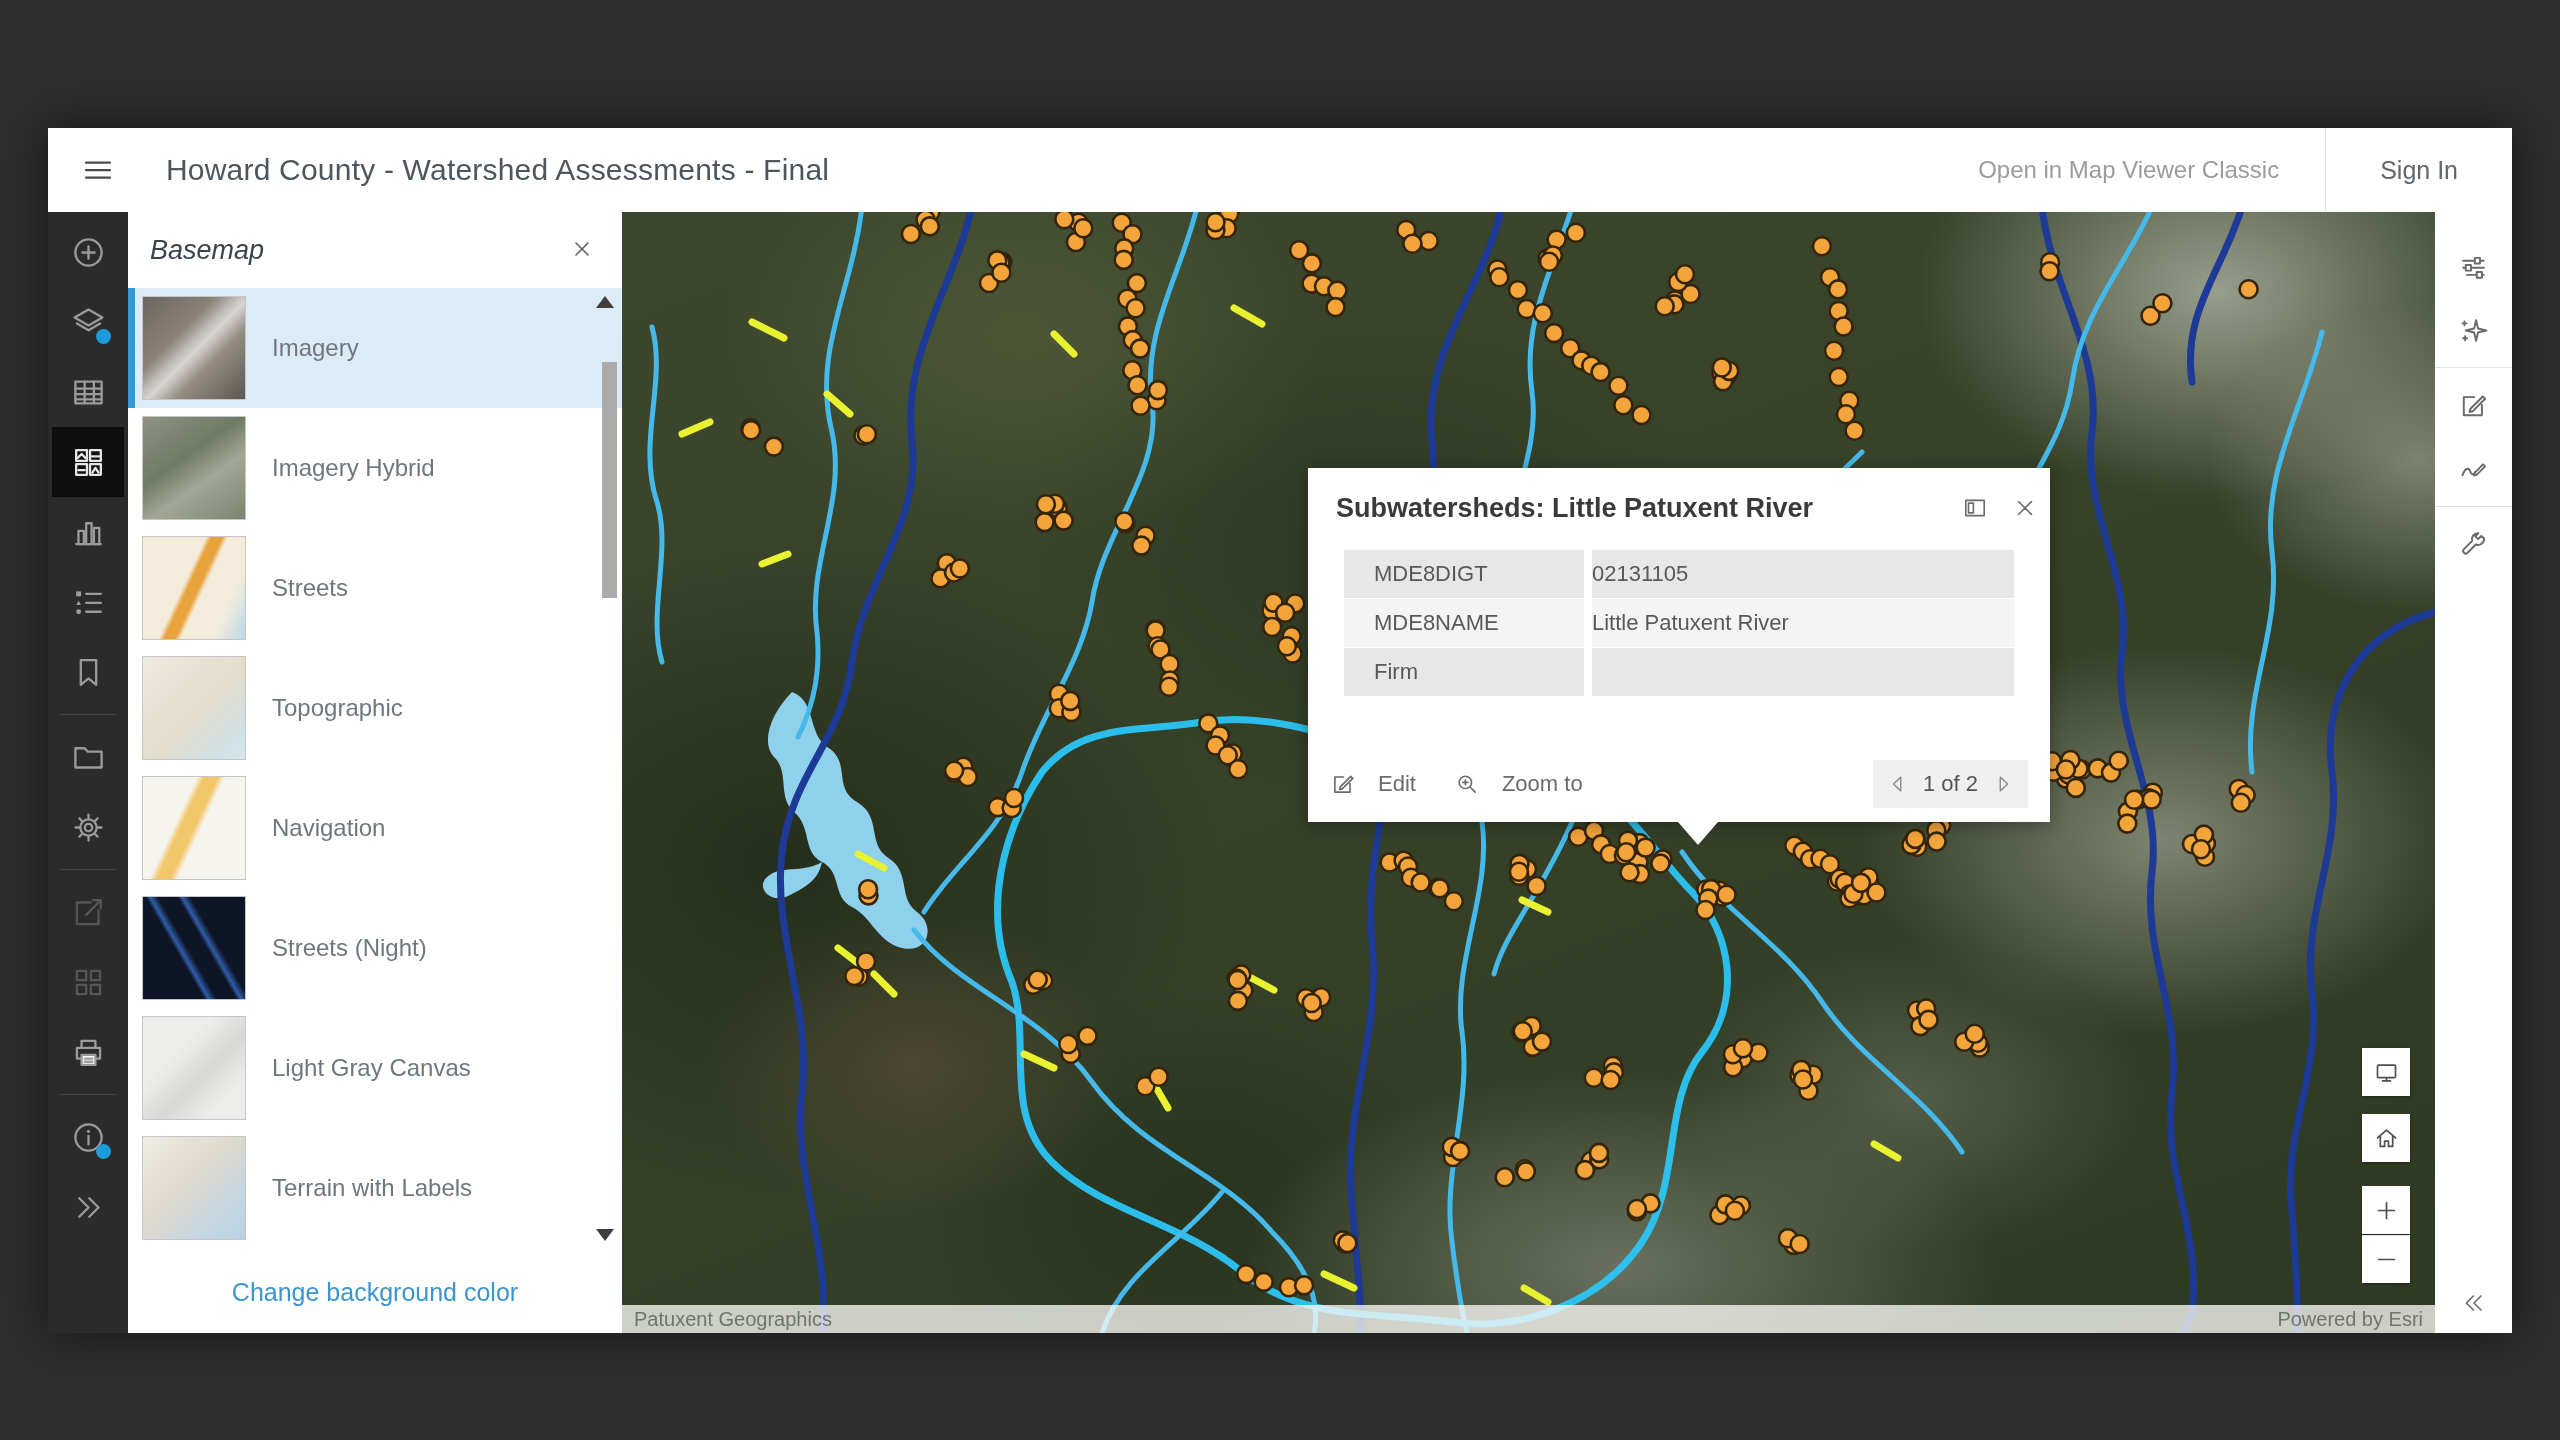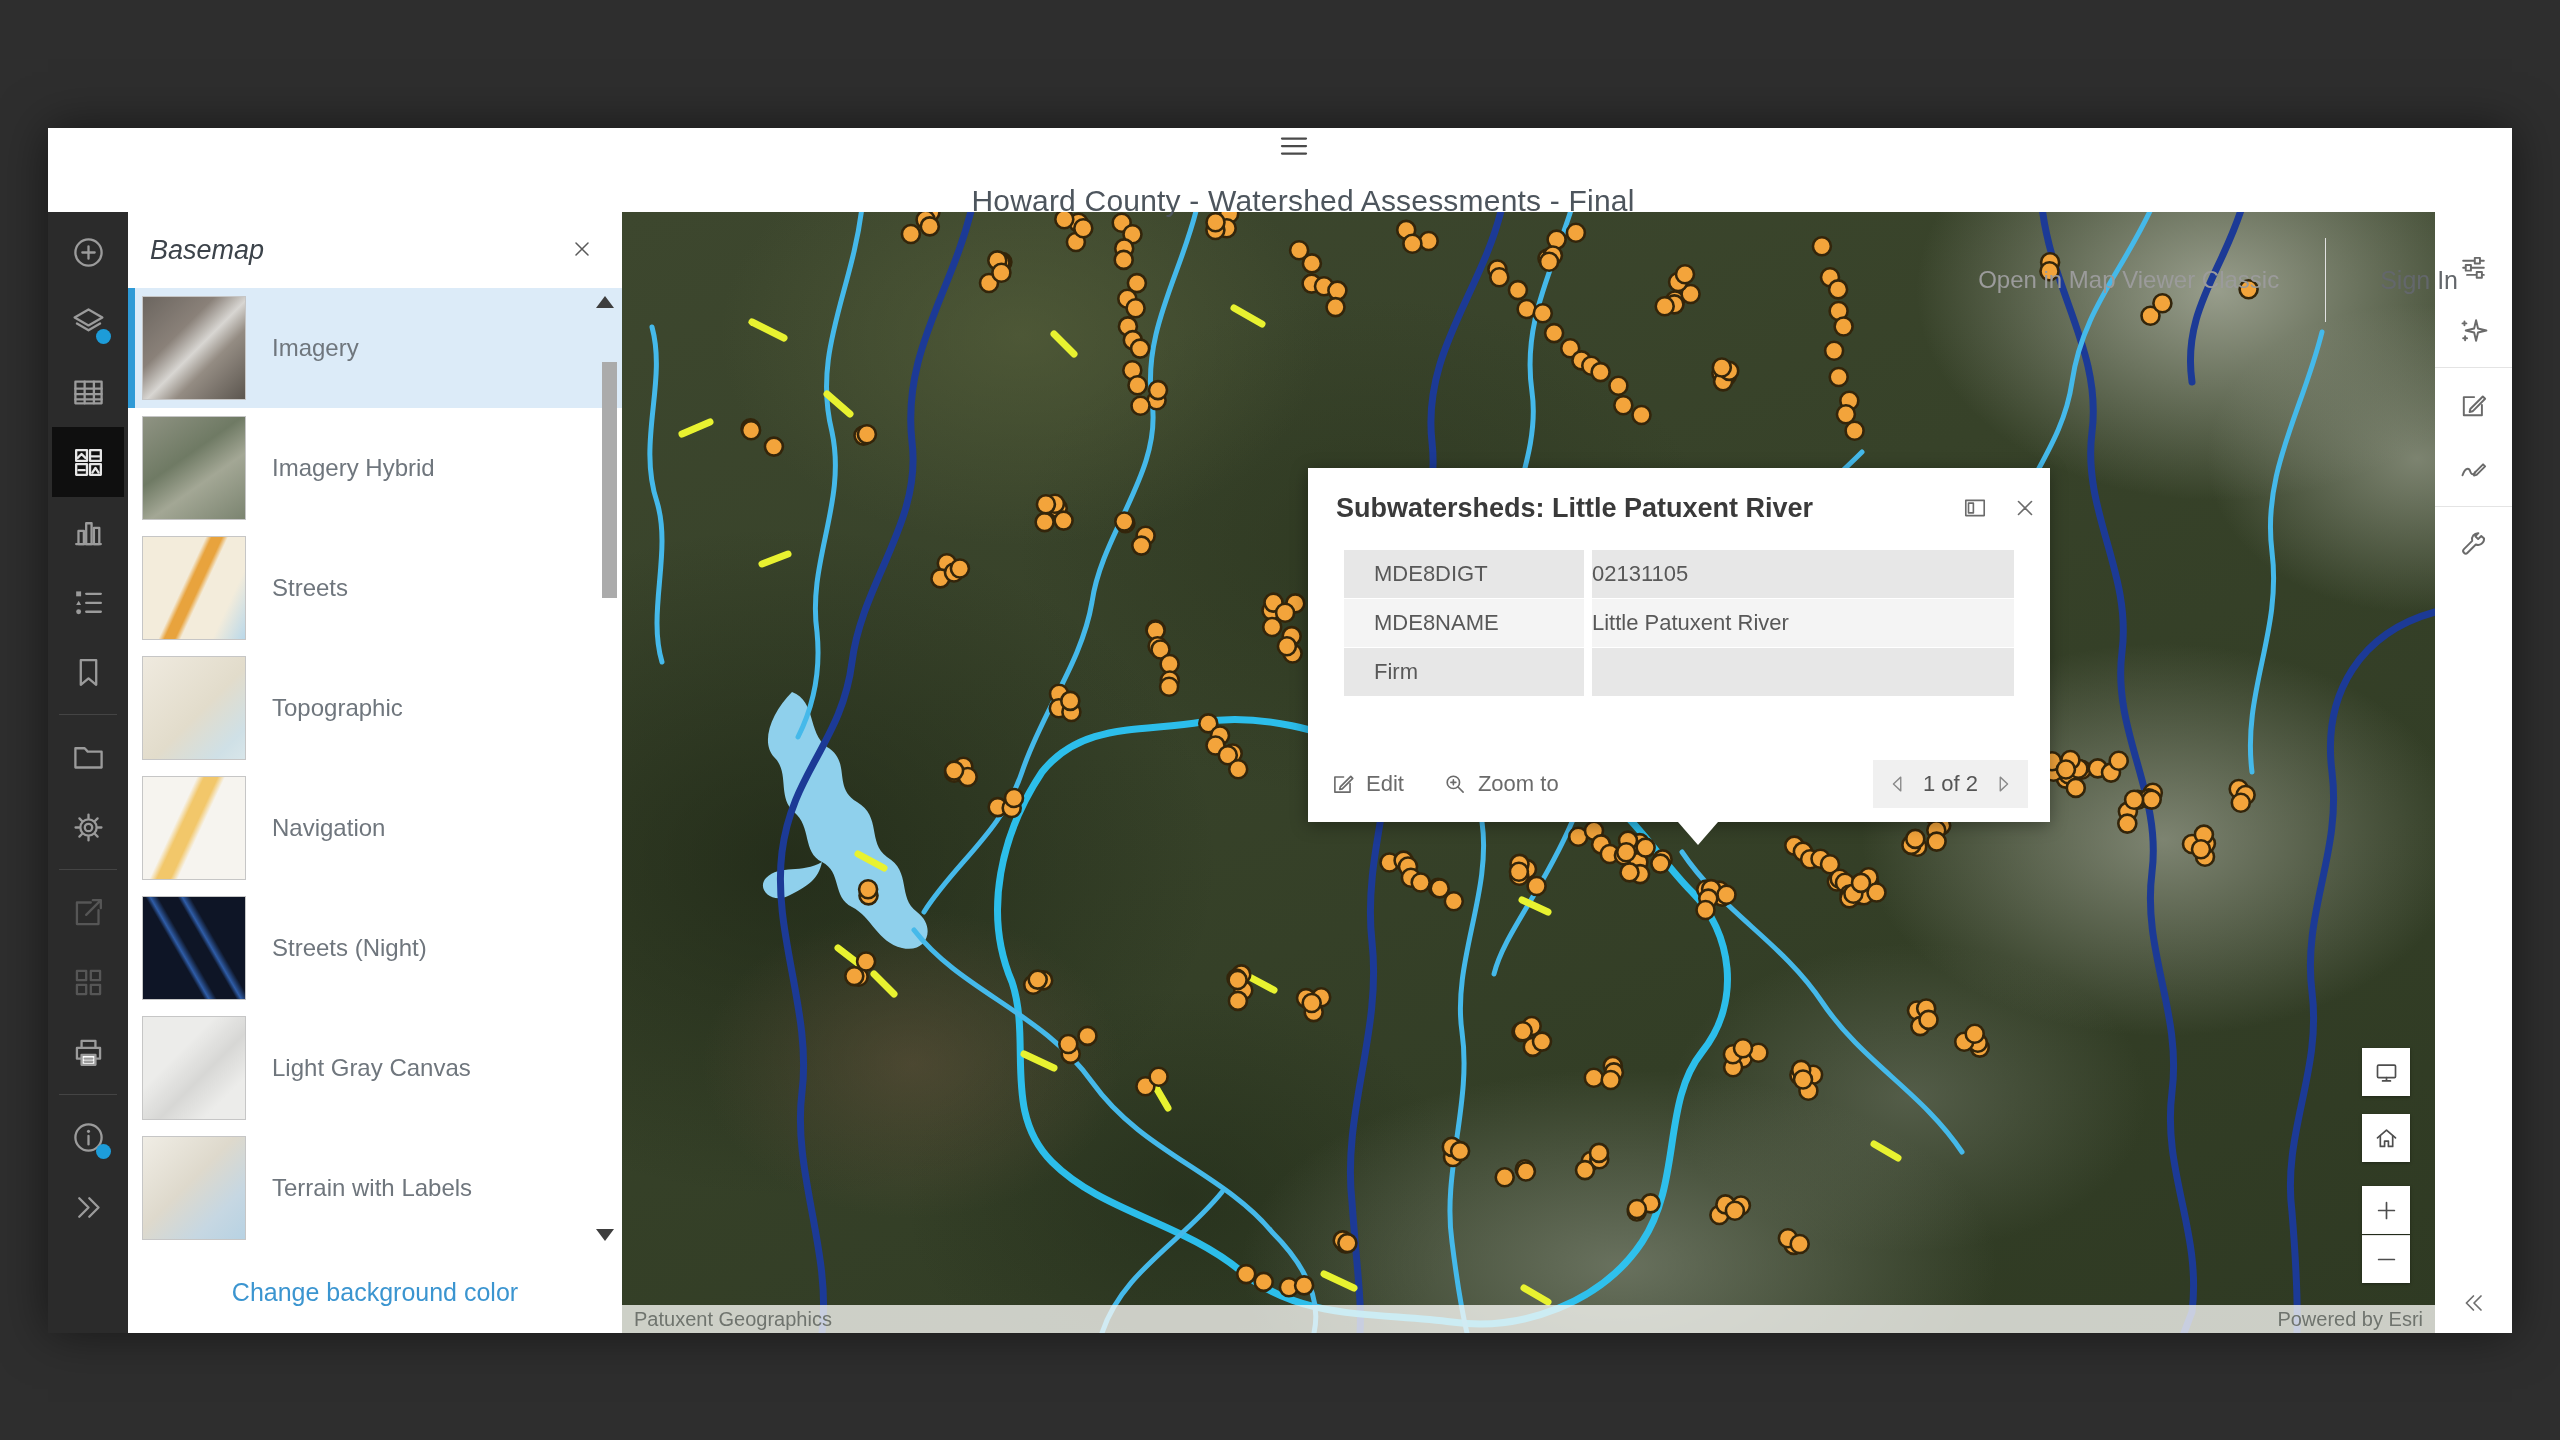--- a/index.html
+++ b/index.html
@@ -1,20 +1,20 @@
 <!DOCTYPE html>
 <html><head>
 <meta charset="utf-8">
 <style>
   html,body{margin:0;padding:0;background:#2e2e2e;width:2560px;height:1440px;overflow:hidden;
     font-family:"Liberation Sans","DejaVu Sans",sans-serif;}
   .app{position:absolute;left:48px;top:128px;width:2464px;height:1205px;background:#ffffff;
     box-shadow:0 0 46px rgba(0,0,0,.5);}
   
-  .topbar{position:absolute;left:0;top:0;right:0;height:84px;background:#fff;display:flex;align-items:center;z-index:30;flex-direction:column;}
+  .topbar{position:absolute;left:0;top:0;right:0;height:84px;background:#fff;display:flex;align-items:center;z-index:30;}
   .hamburger{margin-left:28px;width:44px;height:44px;background:none;border:none;cursor:pointer;color:#4a4a4a;
     display:flex;align-items:center;justify-content:center;padding:0;}
   .app-title{margin-left:46px;font-size:30px;font-weight:400;color:#4d555d;letter-spacing:.2px;}
   .topbar-right{margin-left:auto;display:flex;align-items:center;height:100%;}
   .link-classic{color:#9b9b9b;font-size:24px;padding:0 46px;cursor:pointer;text-decoration:none;}
   .tb-divider{width:1px;height:84px;background:#e2e2e2;}
   .sign-in{color:#63676b;font-size:25px;padding:0 54px;cursor:pointer;text-decoration:none;}
   
   .rail{position:absolute;left:0;top:84px;width:80px;bottom:0;background:#2b2b2b;display:flex;flex-direction:column;
     align-items:center;padding-top:5px;box-sizing:border-box;z-index:20;}
@@ -94,21 +94,21 @@
   .popup-hicons{margin-left:auto;display:flex;gap:20px;color:#6b6b6b;}
   .ph-btn{background:none;border:none;color:#6b6b6b;cursor:pointer;padding:2px;}
   .ph-btn .ic{width:26px;height:26px;}
   .popup-table{margin:24px 36px 0 36px;}
   .prow{display:flex;height:48px;margin-top:1px;font-size:22px;color:#585858;}
   .pcell-label{width:240px;display:flex;align-items:center;padding-left:30px;box-sizing:border-box;background:var(--rb);}
   .pcell-value{flex:1;display:flex;align-items:center;padding-left:0;margin-left:8px;background:var(--rb);}
   .prow.shade{--rb:#e7e7e7;} .prow.lite{--rb:#f4f4f4;}
   .popup-footer{position:absolute;left:22px;right:22px;bottom:14px;display:flex;align-items:center;
     color:#6b6b6b;font-size:22px;}
-  .paction{display:flex;align-items:center;gap:10px;margin-right:38px;background:none;border:none;color:#6b6b6b;
+  .paction{display:flex;align-items:center;gap:22px;margin-right:38px;background:none;border:none;color:#6b6b6b;
     font-size:22px;cursor:pointer;padding:0;font-family:inherit;}
   .paction .ic{width:26px;height:26px;}
   .pager{margin-left:auto;background:#f0f0f0;display:flex;align-items:center;height:48px;padding:0 14px;gap:14px;color:#555;}
   .pager-btn{background:none;border:none;color:#8a8a8a;cursor:pointer;padding:0;display:flex;}
   .pager-btn .ic{width:22px;height:22px;}
   .pager-text{font-size:22px;color:#555;}
   .defs{position:absolute;width:0;height:0;overflow:hidden;}
 </style>
 </head>
 <body>

